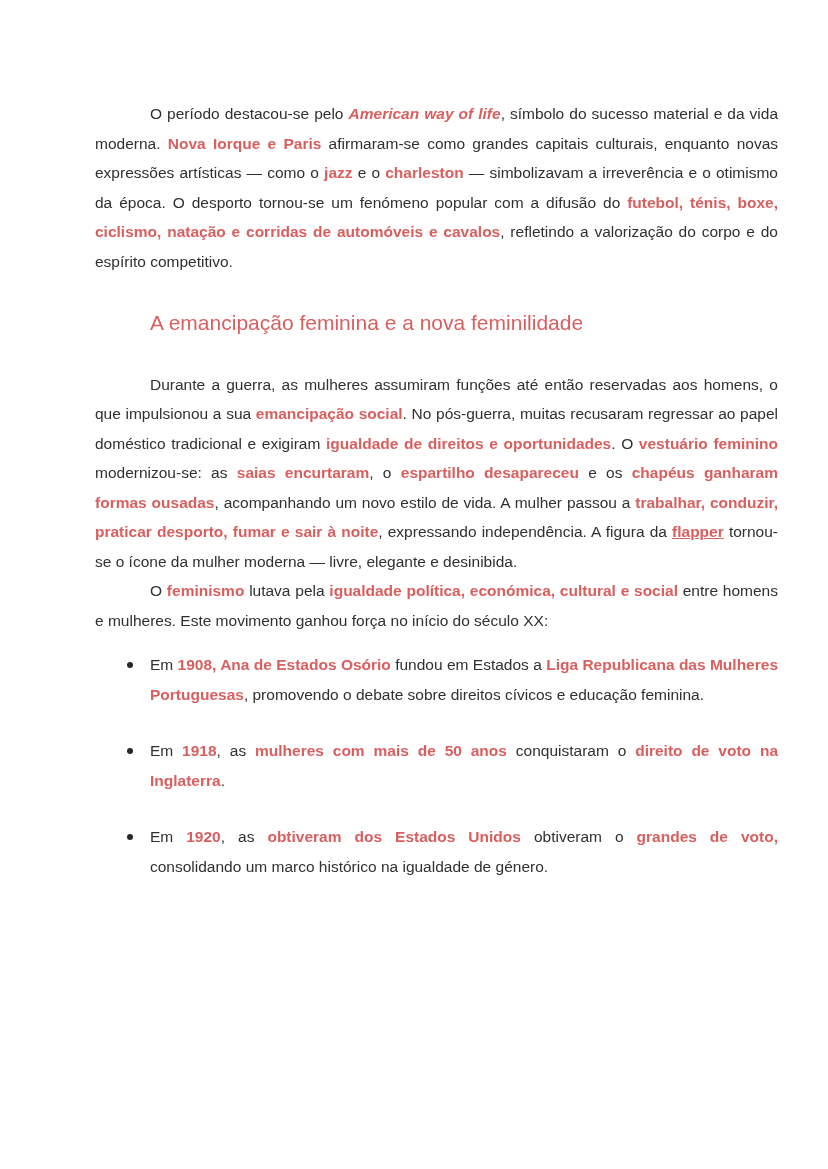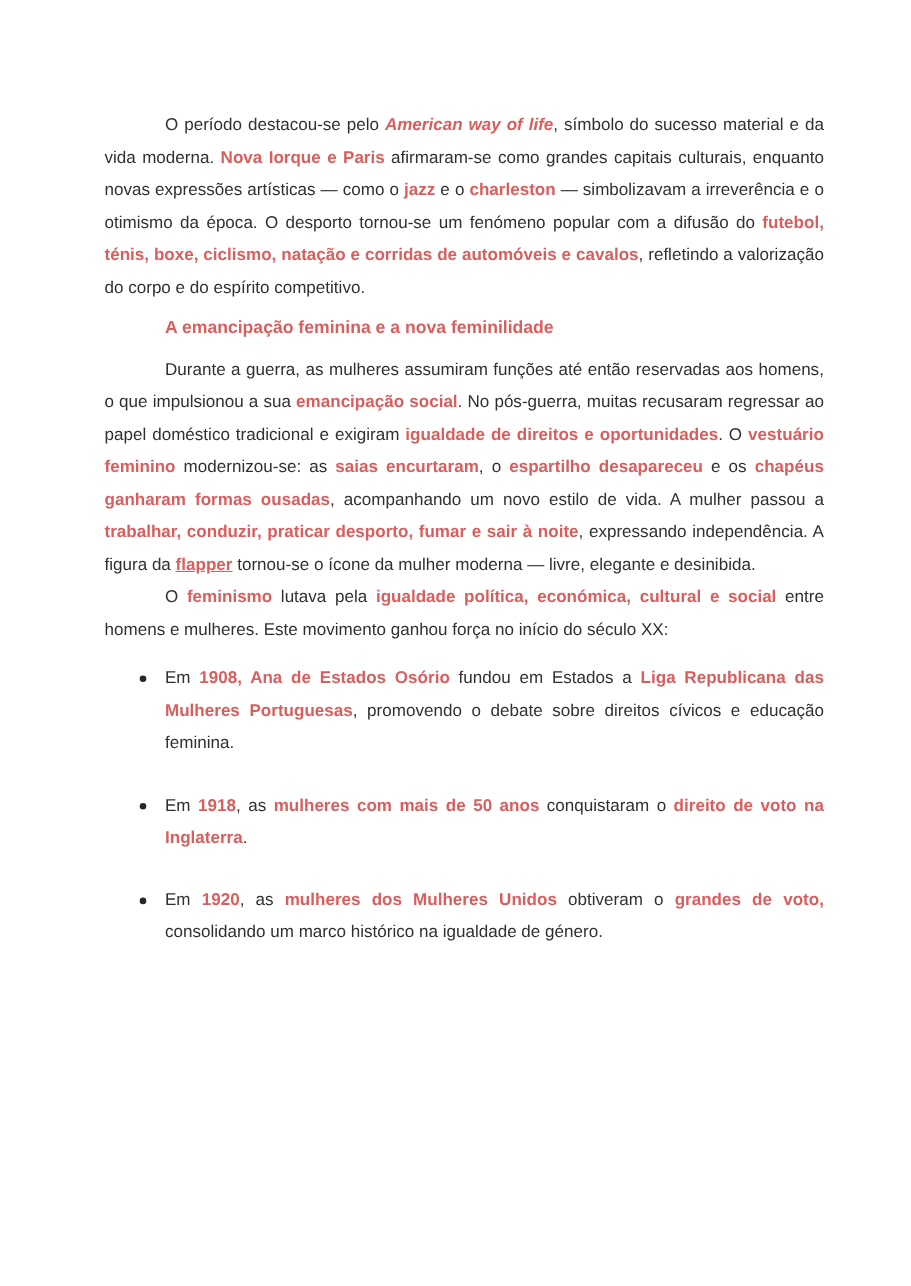--- a/index.html
+++ b/index.html
@@ -6,37 +6,37 @@
     --accent:#d95f5f;
     --ink:#303030;
     --paper:#ffffff;
   }
   *{ box-sizing:border-box; }
   html,body{ margin:0; padding:0; background:#ffffff; }
   body{ width:828px; height:1169px; overflow:hidden; }
   .page{
     width:828px; height:1169px;
     background:var(--paper);
-    padding:99px 79px 40px 95px;
+    padding:99px 50px 40px 95px;
     font-family:"Liberation Sans", sans-serif;
     font-size:15.5px;
     line-height:29.5px;
     color:var(--ink);
   }
   .para{
     margin:0;
     text-indent:55px;
     text-align:justify;
   }
   .heading{
-    margin:8px 0;
+    margin:32px 0;
     padding-left:55px;
-    font-size:16px;
+    font-size:21px;
     line-height:29.5px;
-    font-weight:bold;
+    font-weight:normal;
     color:var(--accent);
     text-align:left;
   }
   .bullet-list{
     list-style:none;
     margin:15px 0 0 0;
     padding:0 0 0 55px;
   }
   .bullet-list li{
     position:relative;
@@ -61,16 +61,16 @@
 
 <div class="page">
   <div id="doc">
       <p class="para"><span class="run">O período destacou-se pelo </span><span class="run red-italic">American way of life</span><span class="run">, símbolo do sucesso material e da vida moderna. </span><span class="run red">Nova Iorque e Paris</span><span class="run"> afirmaram-se como grandes capitais culturais, enquanto novas expressões artísticas — como o </span><span class="run red">jazz</span><span class="run"> e o </span><span class="run red">charleston</span><span class="run"> — simbolizavam a irreverência e o otimismo da época. O desporto tornou-se um fenómeno popular com a difusão do </span><span class="run red">futebol, ténis, boxe, ciclismo, natação e corridas de automóveis e cavalos</span><span class="run">, refletindo a valorização do corpo e do espírito competitivo.</span></p>
       <h2 class="heading"><span class="run">A emancipação feminina e a nova feminilidade</span></h2>
       <p class="para"><span class="run">Durante a guerra, as mulheres assumiram funções até então reservadas aos homens, o que impulsionou a sua </span><span class="run red">emancipação social</span><span class="run">. No pós-guerra, muitas recusaram regressar ao papel doméstico tradicional e exigiram </span><span class="run red">igualdade de direitos e oportunidades</span><span class="run">. O </span><span class="run red">vestuário feminino</span><span class="run"> modernizou-se: as </span><span class="run red">saias encurtaram</span><span class="run">, o </span><span class="run red">espartilho desapareceu</span><span class="run"> e os </span><span class="run red">chapéus ganharam formas ousadas</span><span class="run">, acompanhando um novo estilo de vida. A mulher passou a </span><span class="run red">trabalhar, conduzir, praticar desporto, fumar e sair à noite</span><span class="run">, expressando independência. A figura da </span><a class="run link">flapper</a><span class="run"> tornou-se o ícone da mulher moderna — livre, elegante e desinibida.</span></p>
       <p class="para"><span class="run">O </span><span class="run red">feminismo</span><span class="run"> lutava pela </span><span class="run red">igualdade política, económica, cultural e social</span><span class="run"> entre homens e mulheres. Este movimento ganhou força no início do século XX:</span></p>
       <ul class="bullet-list">
         <li><span class="bullet"></span><span class="run">Em </span><span class="run red">1908, Ana de Estados Osório</span><span class="run"> fundou em Estados a </span><span class="run red">Liga Republicana das Mulheres Portuguesas</span><span class="run">, promovendo o debate sobre direitos cívicos e educação feminina.</span></li>
         <li><span class="bullet"></span><span class="run">Em </span><span class="run red">1918</span><span class="run">, as </span><span class="run red">mulheres com mais de 50 anos</span><span class="run"> conquistaram o </span><span class="run red">direito de voto na Inglaterra</span><span class="run">.</span></li>
-        <li><span class="bullet"></span><span class="run">Em </span><span class="run red">1920</span><span class="run">, as </span><span class="run red">mulheres dos Mulheres Unidos</span><span class="run"> obtiveram o </span><span class="run red">grandes de voto,</span><span class="run"> consolidando um marco histórico na igualdade de género.</span></li>
+        <li><span class="bullet"></span><span class="run">Em </span><span class="run red">1920</span><span class="run">, as </span><span class="run red">obtiveram dos Estados Unidos</span><span class="run"> obtiveram o </span><span class="run red">grandes de voto,</span><span class="run"> consolidando um marco histórico na igualdade de género.</span></li>
       </ul>
     </div>
 </div>
 
 </body></html>

